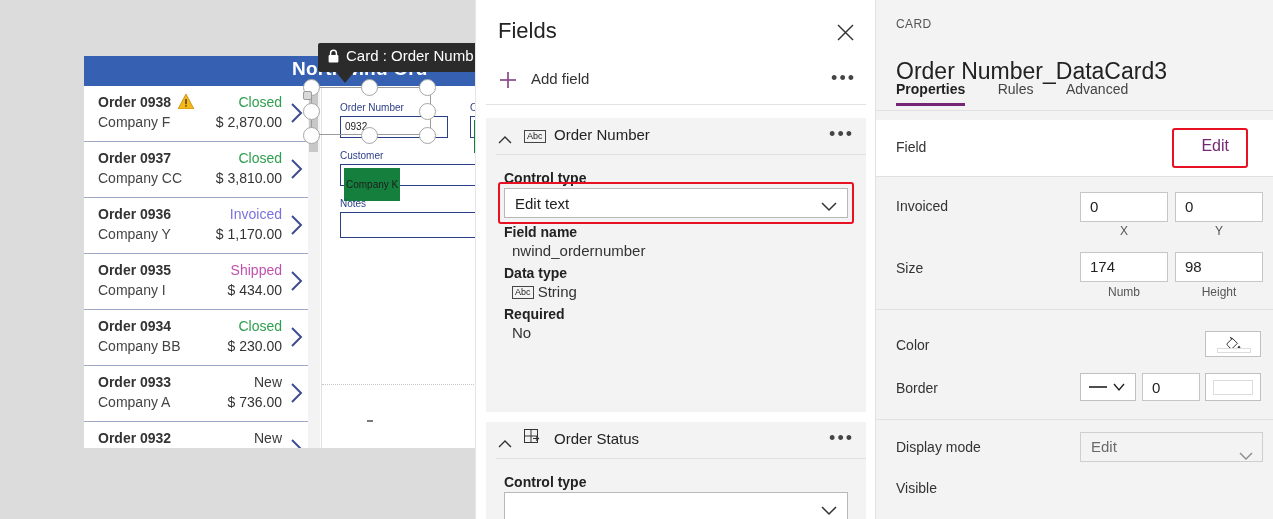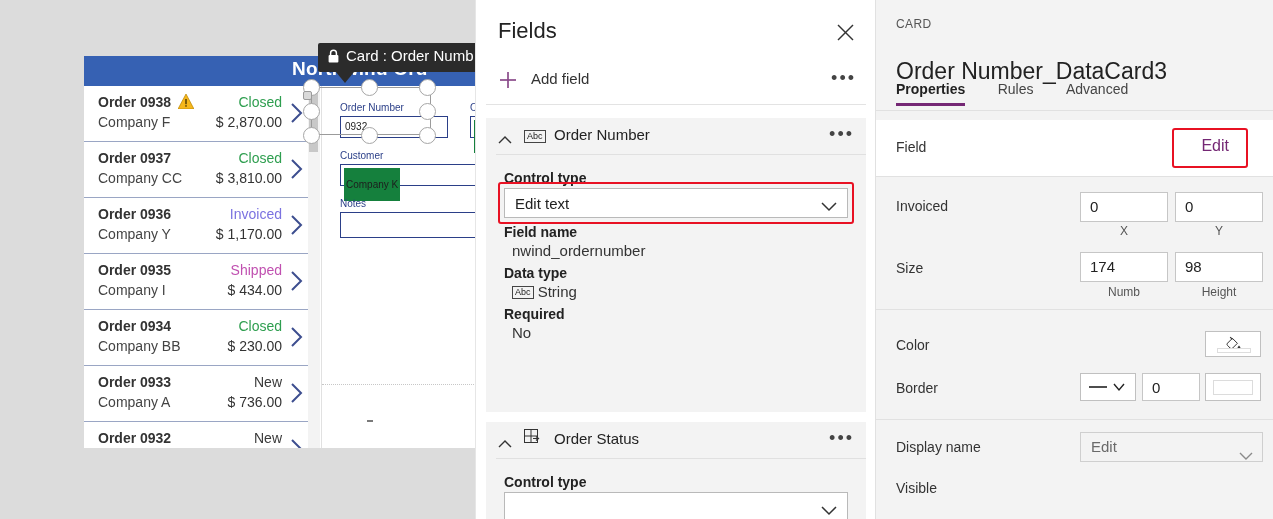--- a/index.html
+++ b/index.html
@@ -505,21 +505,21 @@
         </svg>
       </span>
       <span class="numbox" style="left:266px; top:10px; width:58px; height:28px;">0</span>
       <span class="swatch-btn" style="left:329px; top:10px; height:28px;">
         <span style="display:block; width:40px; height:15px; background:#fff; border:1px solid #dcdcdc;"></span>
       </span>
     </div>
     <div class="pp-divider" style="top:419px;"></div>
 
     <div class="pp-row" style="top:419px; height:50px;">
-      <span class="pp-rowlabel" style="top:20px;">Display name</span>
+      <span class="pp-rowlabel" style="top:20px;">Display mode</span>
       <span class="selbox" style="left:204px; top:13px; width:183px;">
         <span>Edit</span>
         <span class="chev">
           <svg width="14" height="9" viewBox="0 0 14 9">
               <polyline points="1,1 7,7 13,1" fill="none" stroke="#8a8a8a" stroke-width="1.4"></polyline>
             </svg>
         </span>
       </span>
     </div>
 

